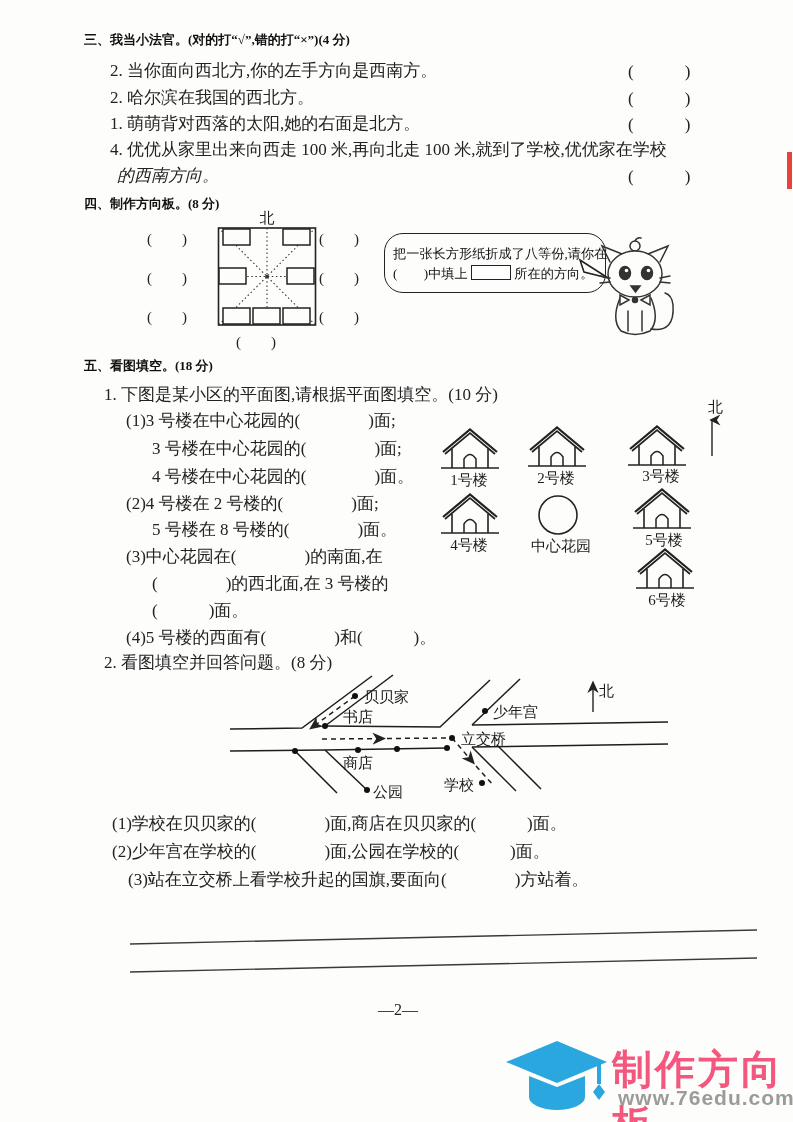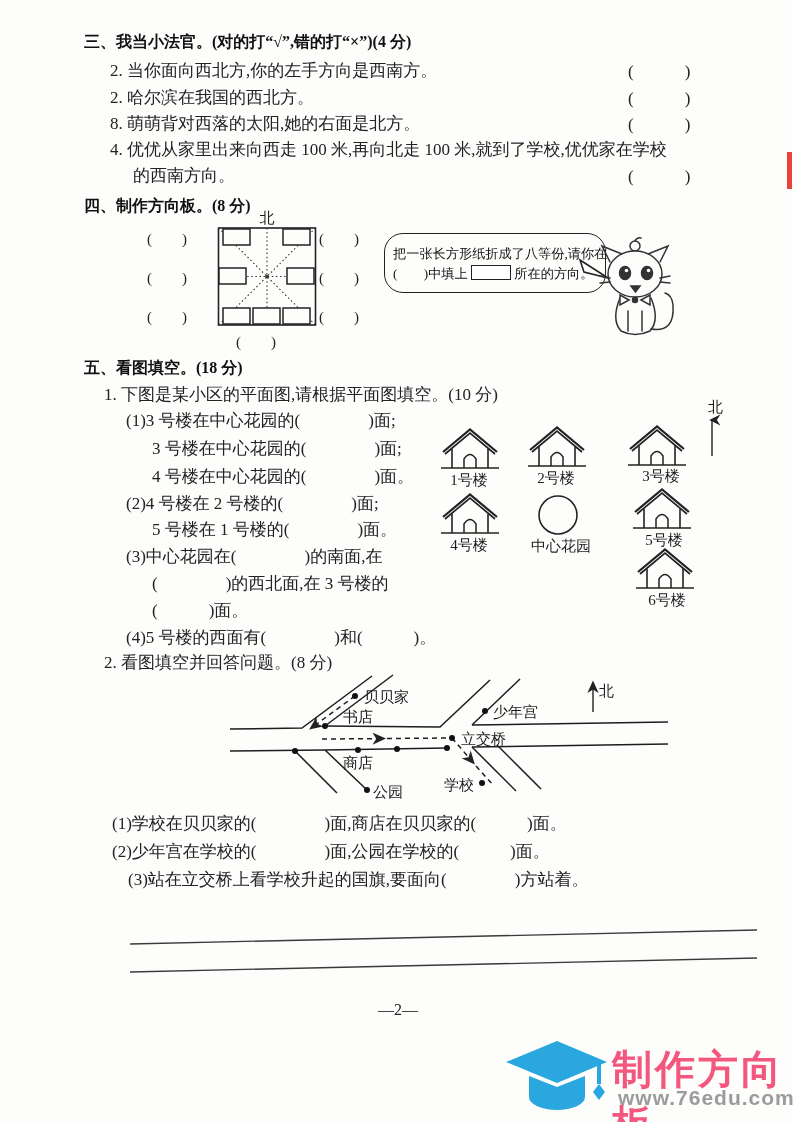--- a/index.html
+++ b/index.html
@@ -1,19 +1,19 @@
 <!DOCTYPE html>
 <html><head>
 <meta charset="utf-8">
 <style>
   html,body{margin:0;padding:0;}
   .page{position:relative;width:793px;height:1122px;background:#fdfdfc;overflow:hidden;
         font-family:"Liberation Serif","DejaVu Serif",serif;color:#1c1c1c;}
   .t{position:absolute;font-size:17px;line-height:1.25;white-space:pre;color:#222;}
-  .bold{font-weight:bold;font-size:16px;color:#111;}
+  .bold{font-weight:bold;font-size:13px;color:#111;}
   .paren{position:absolute;font-size:17px;white-space:pre;color:#222;}
   .bparen{position:absolute;font-size:15px;white-space:pre;color:#222;}
   .bubble{position:absolute;left:384px;top:233px;width:204px;height:46px;
           border:1.6px solid #222;border-radius:19px;padding:10px 8px 2px 8px;
           font-size:13.2px;line-height:1.55;text-align:left;white-space:pre;color:#111;}
   .fillbox{display:inline-block;width:38px;height:13px;border:1.2px solid #222;
            vertical-align:-2px;background:#fff;}
   svg text{font-family:"Liberation Serif","DejaVu Serif",serif;fill:#1c1c1c;}
   .logo-name{position:absolute;left:612px;top:1042px;font-size:40px;font-weight:bold;
              letter-spacing:3px;font-family:"Liberation Sans","DejaVu Sans",sans-serif;}
@@ -22,23 +22,23 @@
   .redmark{position:absolute;left:787px;top:152px;width:5px;height:37px;}
 </style>
 </head>
 <body>
 
 <div class="page">
 
   <div class="t bold" style="left:84px;top:32px;">三、我当小法官。(对的打“√”,错的打“×”)(4 分)</div>
   <div class="t" style="left:110px;top:60px;">2. 当你面向西北方,你的左手方向是西南方。</div>
   <div class="t" style="left:110px;top:87px;">2. 哈尔滨在我国的西北方。</div>
-  <div class="t" style="left:110px;top:113px;">8. 萌萌背对西落的太阳,她的右面是北方。</div>
+  <div class="t" style="left:110px;top:113px;">1. 萌萌背对西落的太阳,她的右面是北方。</div>
   <div class="t" style="left:110px;top:139px;">4. 优优从家里出来向西走 100 米,再向北走 100 米,就到了学校,优优家在学校</div>
-  <div class="t" style="left:133px;top:165px;">的西南方向。</div>
+  <div class="t" style="left:117px;top:165px;font-style:italic;">的西南方向。</div>
   <div class="paren" style="left:628px;top:60px;">(　　　)</div>
   <div class="paren" style="left:628px;top:87px;">(　　　)</div>
   <div class="paren" style="left:628px;top:113px;">(　　　)</div>
   <div class="paren" style="left:628px;top:165px;">(　　　)</div>
   <div class="redmark" style="background: rgb(232, 66, 61);"></div>
 
   <div class="t bold" style="left:84px;top:196px;">四、制作方向板。(8 分)</div>
 
   <svg style="position:absolute;left:216px;top:208px;" width="104" height="122" viewBox="0 0 104 122">
     <text x="51" y="15" font-size="15" text-anchor="middle">北</text>
@@ -98,21 +98,21 @@
     </g>
   </svg>
 
   <div class="t bold" style="left:84px;top:358px;">五、看图填空。(18 分)</div>
   <div class="t" style="left:104px;top:384px;">1. 下图是某小区的平面图,请根据平面图填空。(10 分)</div>
 
   <div class="t" style="left:126px;top:410px;">(1)3 号楼在中心花园的(　　　　)面;</div>
   <div class="t" style="left:152px;top:438px;">3 号楼在中心花园的(　　　　)面;</div>
   <div class="t" style="left:152px;top:466px;">4 号楼在中心花园的(　　　　)面。</div>
   <div class="t" style="left:126px;top:493px;">(2)4 号楼在 2 号楼的(　　　　)面;</div>
-  <div class="t" style="left:152px;top:519px;">5 号楼在 1 号楼的(　　　　)面。</div>
+  <div class="t" style="left:152px;top:519px;">5 号楼在 8 号楼的(　　　　)面。</div>
   <div class="t" style="left:126px;top:546px;">(3)中心花园在(　　　　)的南面,在</div>
   <div class="t" style="left:152px;top:573px;">(　　　　)的西北面,在 3 号楼的</div>
   <div class="t" style="left:152px;top:600px;">(　　　)面。</div>
   <div class="t" style="left:126px;top:627px;">(4)5 号楼的西面有(　　　　)和(　　　)。</div>
 
   <svg style="position:absolute;left:425px;top:396px;" width="330" height="228" viewBox="0 0 330 228">
     <defs>
       <g id="house" stroke="#222" fill="none">
         <path d="M-1,40 L57,40" stroke-width="1.6"></path>
         <path d="M10,40 L10,21 M46,40 L46,21" stroke-width="1.6"></path>

